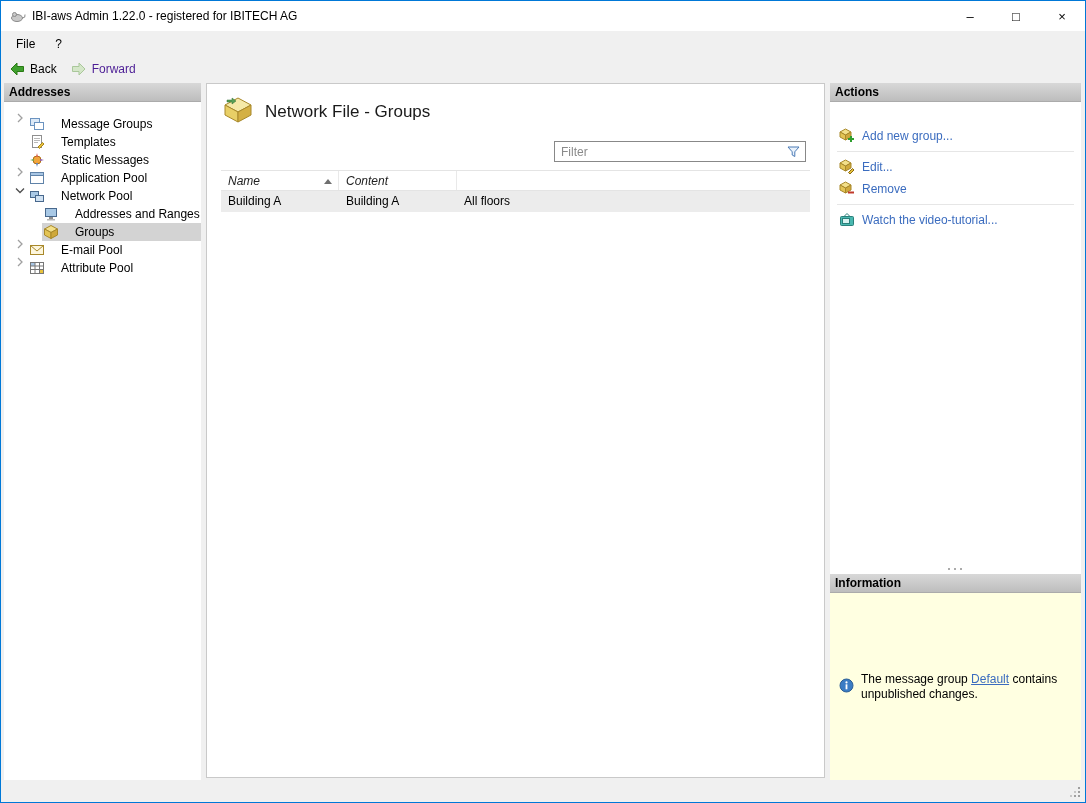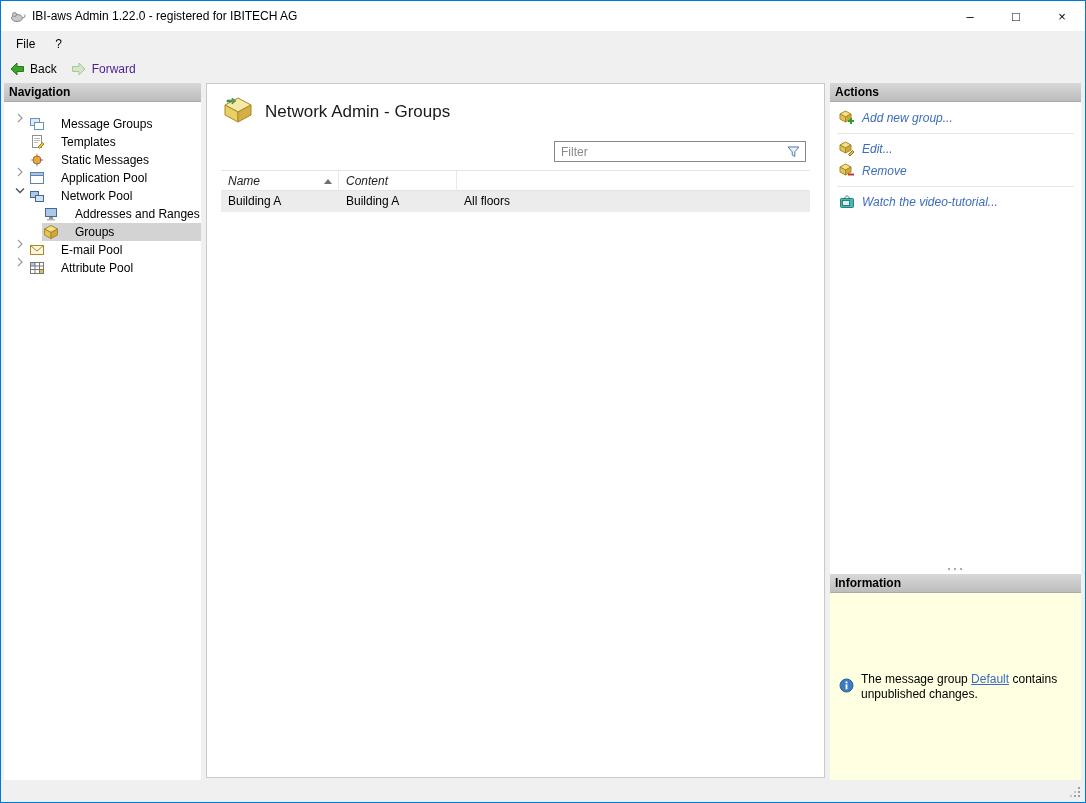--- a/index.html
+++ b/index.html
@@ -53,21 +53,21 @@
   .t-col { line-height: 20px; padding-left: 7px; position: relative; border-right: 1px solid #e9e9e9; color: #222; }
   .col-name, .col-content { width: 118px; flex: 0 0 118px; }
   .col-notice { flex: 1; border-right: none; }
   .sort-asc { position: absolute; right: 6px; top: 8px; width: 0; height: 0;
     border-left: 4px solid transparent; border-right: 4px solid transparent; border-bottom: 5px solid #6f6f6f; }
   .t-row { display: flex; height: 21px; background: #ececec; }
   .t-cell { line-height: 21px; padding-left: 7px; }
 
   
   .actions-panel { position: absolute; left: 829px; right: 4px; top: 82px; height: 491px; background: #fff; display: flex; flex-direction: column; }
-  .actions-body { flex: 1; position: relative; padding-top: 5px; font-style: italic; }
+  .actions-body { flex: 1; position: relative; padding-top: 23px; }
   .action-item { display: flex; align-items: center; gap: 7px; padding: 3px 9px; color: #3b6cbf; cursor: pointer; }
   .action-sep { border-top: 1px solid #e6e6e6; margin: 4px 7px; }
   .splitter-grip { position: absolute; bottom: 3px; left: 50%; transform: translateX(-50%); width: 16px; height: 3px; }
   .splitter-grip i { position: absolute; width: 2px; height: 2px; background: #8f8f8f; border-radius: 50%; top: 0; }
   .splitter-grip i:nth-child(1) { left: 0; } .splitter-grip i:nth-child(2) { left: 6px; } .splitter-grip i:nth-child(3) { left: 12px; }
 
   
   .info-panel { position: absolute; left: 829px; right: 4px; top: 573px; bottom: 22px; display: flex; flex-direction: column; }
   .info-body { flex: 1; background: #ffffe1; padding: 11px 9px; display: flex; gap: 7px; align-items: center; }
   .info-text { line-height: 15px; width: 208px; }
@@ -118,21 +118,21 @@
       <span class="icon16">
         <svg width="16" height="16">
             <path d="M8 2 L14 8 L8 14 L8 10.5 L1.5 10.5 L1.5 5.5 L8 5.5 Z" fill="#d4e6c8" stroke="#a9c79a"></path>
           </svg>
       </span>
       <span class="tool-label">Forward</span>
     </div>
   </div>
 
   <div class="nav-panel">
-    <div class="panel-header">Navigation</div>
+    <div class="panel-header">Addresses</div>
     <div class="nav-tree">
 
       <div class="tree-row">
         <span class="expander">
             <svg width="16" height="16">
               <path d="M6 4 L10 8 L6 12" fill="none" stroke="#a0a0a0" stroke-width="1.3"></path>
             </svg>
           </span>
         <span class="row-inner">
           <span class="icon16">
@@ -284,21 +284,21 @@
   <div class="main-panel">
     <div class="main-header">
       <span>
         <svg width="30" height="28" viewBox="0 0 30 28">
             <polygon points="15,2 28,9 15,16 2,9" fill="#f5e9a8" stroke="#a8882a"></polygon>
             <polygon points="2,9 15,16 15,26 2,19" fill="#e8cf66" stroke="#a8882a"></polygon>
             <polygon points="28,9 15,16 15,26 28,19" fill="#d4b044" stroke="#a8882a"></polygon>
             <path d="M4 4 L9 4 L9 2 L13 5 L9 8 L9 6 L4 6 Z" fill="#58a058" stroke="#2f6e2f" stroke-width="0.5"></path>
           </svg>
       </span>
-      <h1 class="main-title">Network Admin - Groups</h1>
+      <h1 class="main-title">Network File - Groups</h1>
     </div>
 
     <div class="filter-box">
       <input class="filter-input" type="text" placeholder="Filter" style="">
       <span class="funnel">
         <svg width="15" height="15">
             <path d="M2 3 L13 3 L8.8 7.8 L8.8 12.5 L6.2 11 L6.2 7.8 Z" fill="#eaf2fb" stroke="#4a7ab5"></path>
           </svg>
       </span>
     </div>

